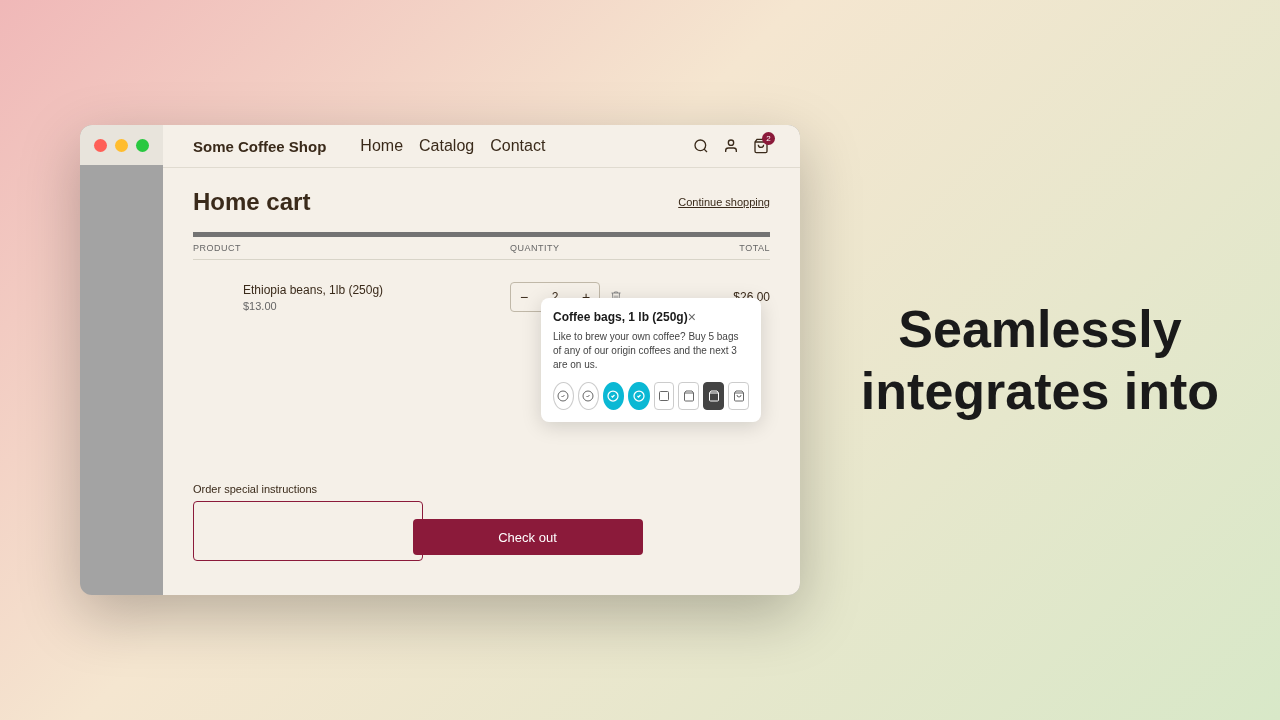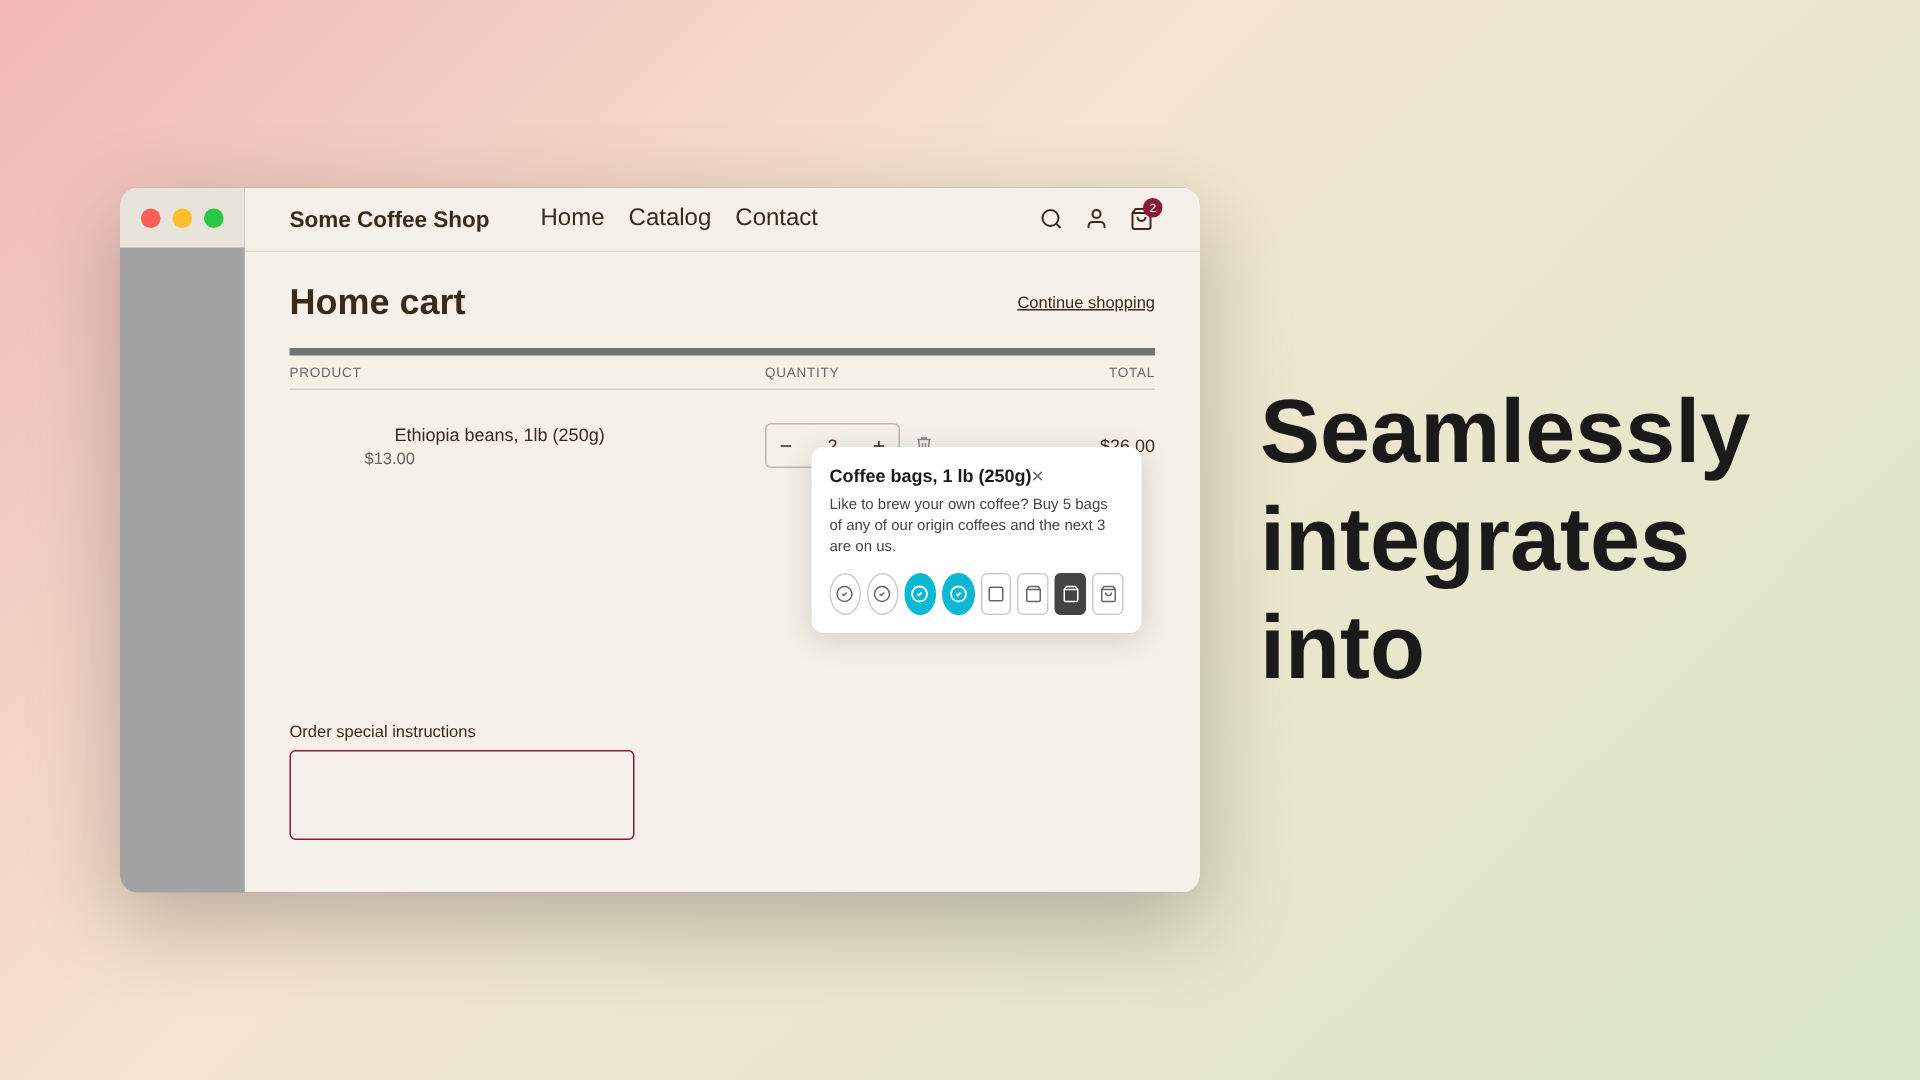--- a/index.html
+++ b/index.html
@@ -186,21 +186,20 @@
     .product-info {
       display: flex;
       flex-direction: column;
       gap: 3px;
       padding-left: 50px;
     }
 
     .product-name {
       font-size: 12px;
       color: #3a2a1a;
-      margin-left: 20px;
     }
 
     .product-price {
       font-size: 11px;
       color: #666;
     }
 
     .quantity-control {
       display: flex;
       align-items: center;
@@ -365,25 +364,25 @@
     
     .right-text {
       flex: 1;
       display: flex;
       align-items: center;
       justify-content: center;
       padding: 40px;
     }
 
     .tagline {
-      font-size: 60px;
+      font-size: 52px;
       font-weight: 700;
       color: #1a1a1a;
       line-height: 1.2;
-      text-align: left;
+      text-align: center;
       max-width: 440px;
     }
   </style>
 </head>
 <body>
 
 <div class="browser-window">
   <div class="browser-titlebar">
     <div class="traffic-light close"></div>
     <div class="traffic-light minimize"></div>
@@ -525,20 +524,23 @@
                 </svg>
             </div>
           </div>
         </div>
 
         <div class="special-instructions">
           <p class="instructions-label">Order special instructions</p>
           <textarea class="instructions-textarea" style=""></textarea>
         </div>
 
+        <button class="checkout-btn">
+          <span>Check out</span>
+        </button>
 
       </div>
     </div>
   </div>
 </div>
 
 <div class="right-text">
   <div class="tagline">
     <span>Seamlessly</span><br>
     <span>integrates into</span><br>

